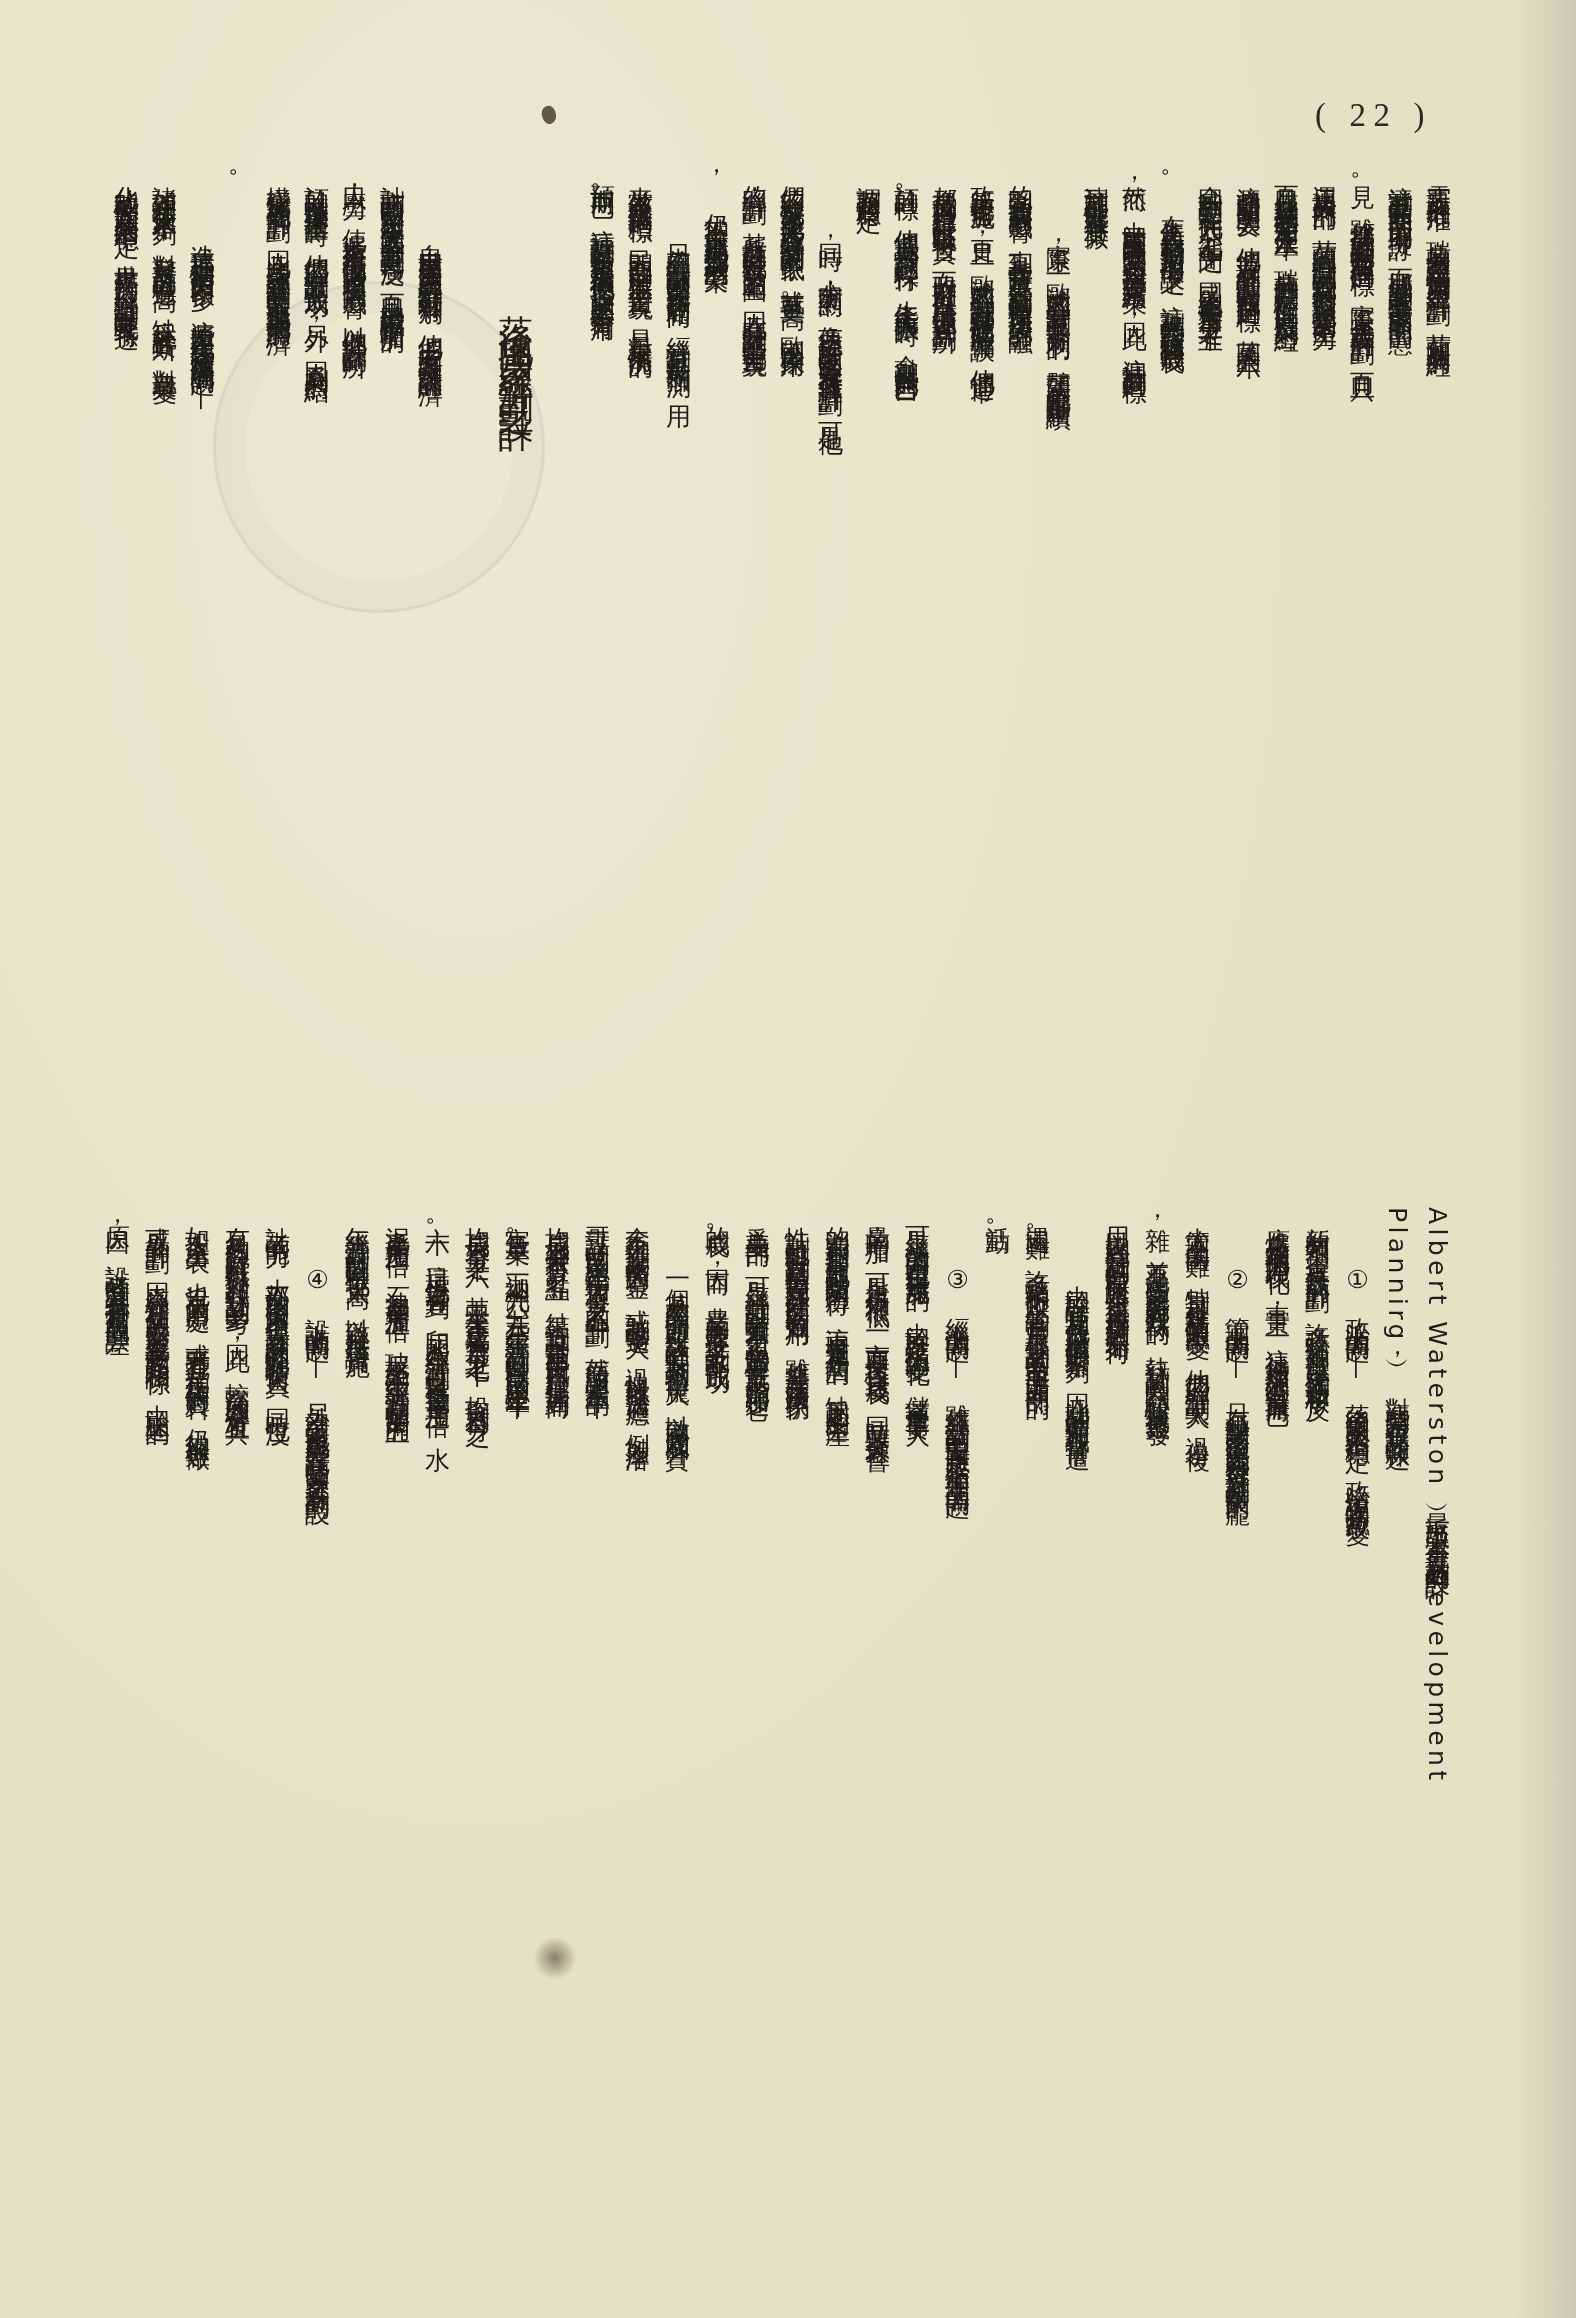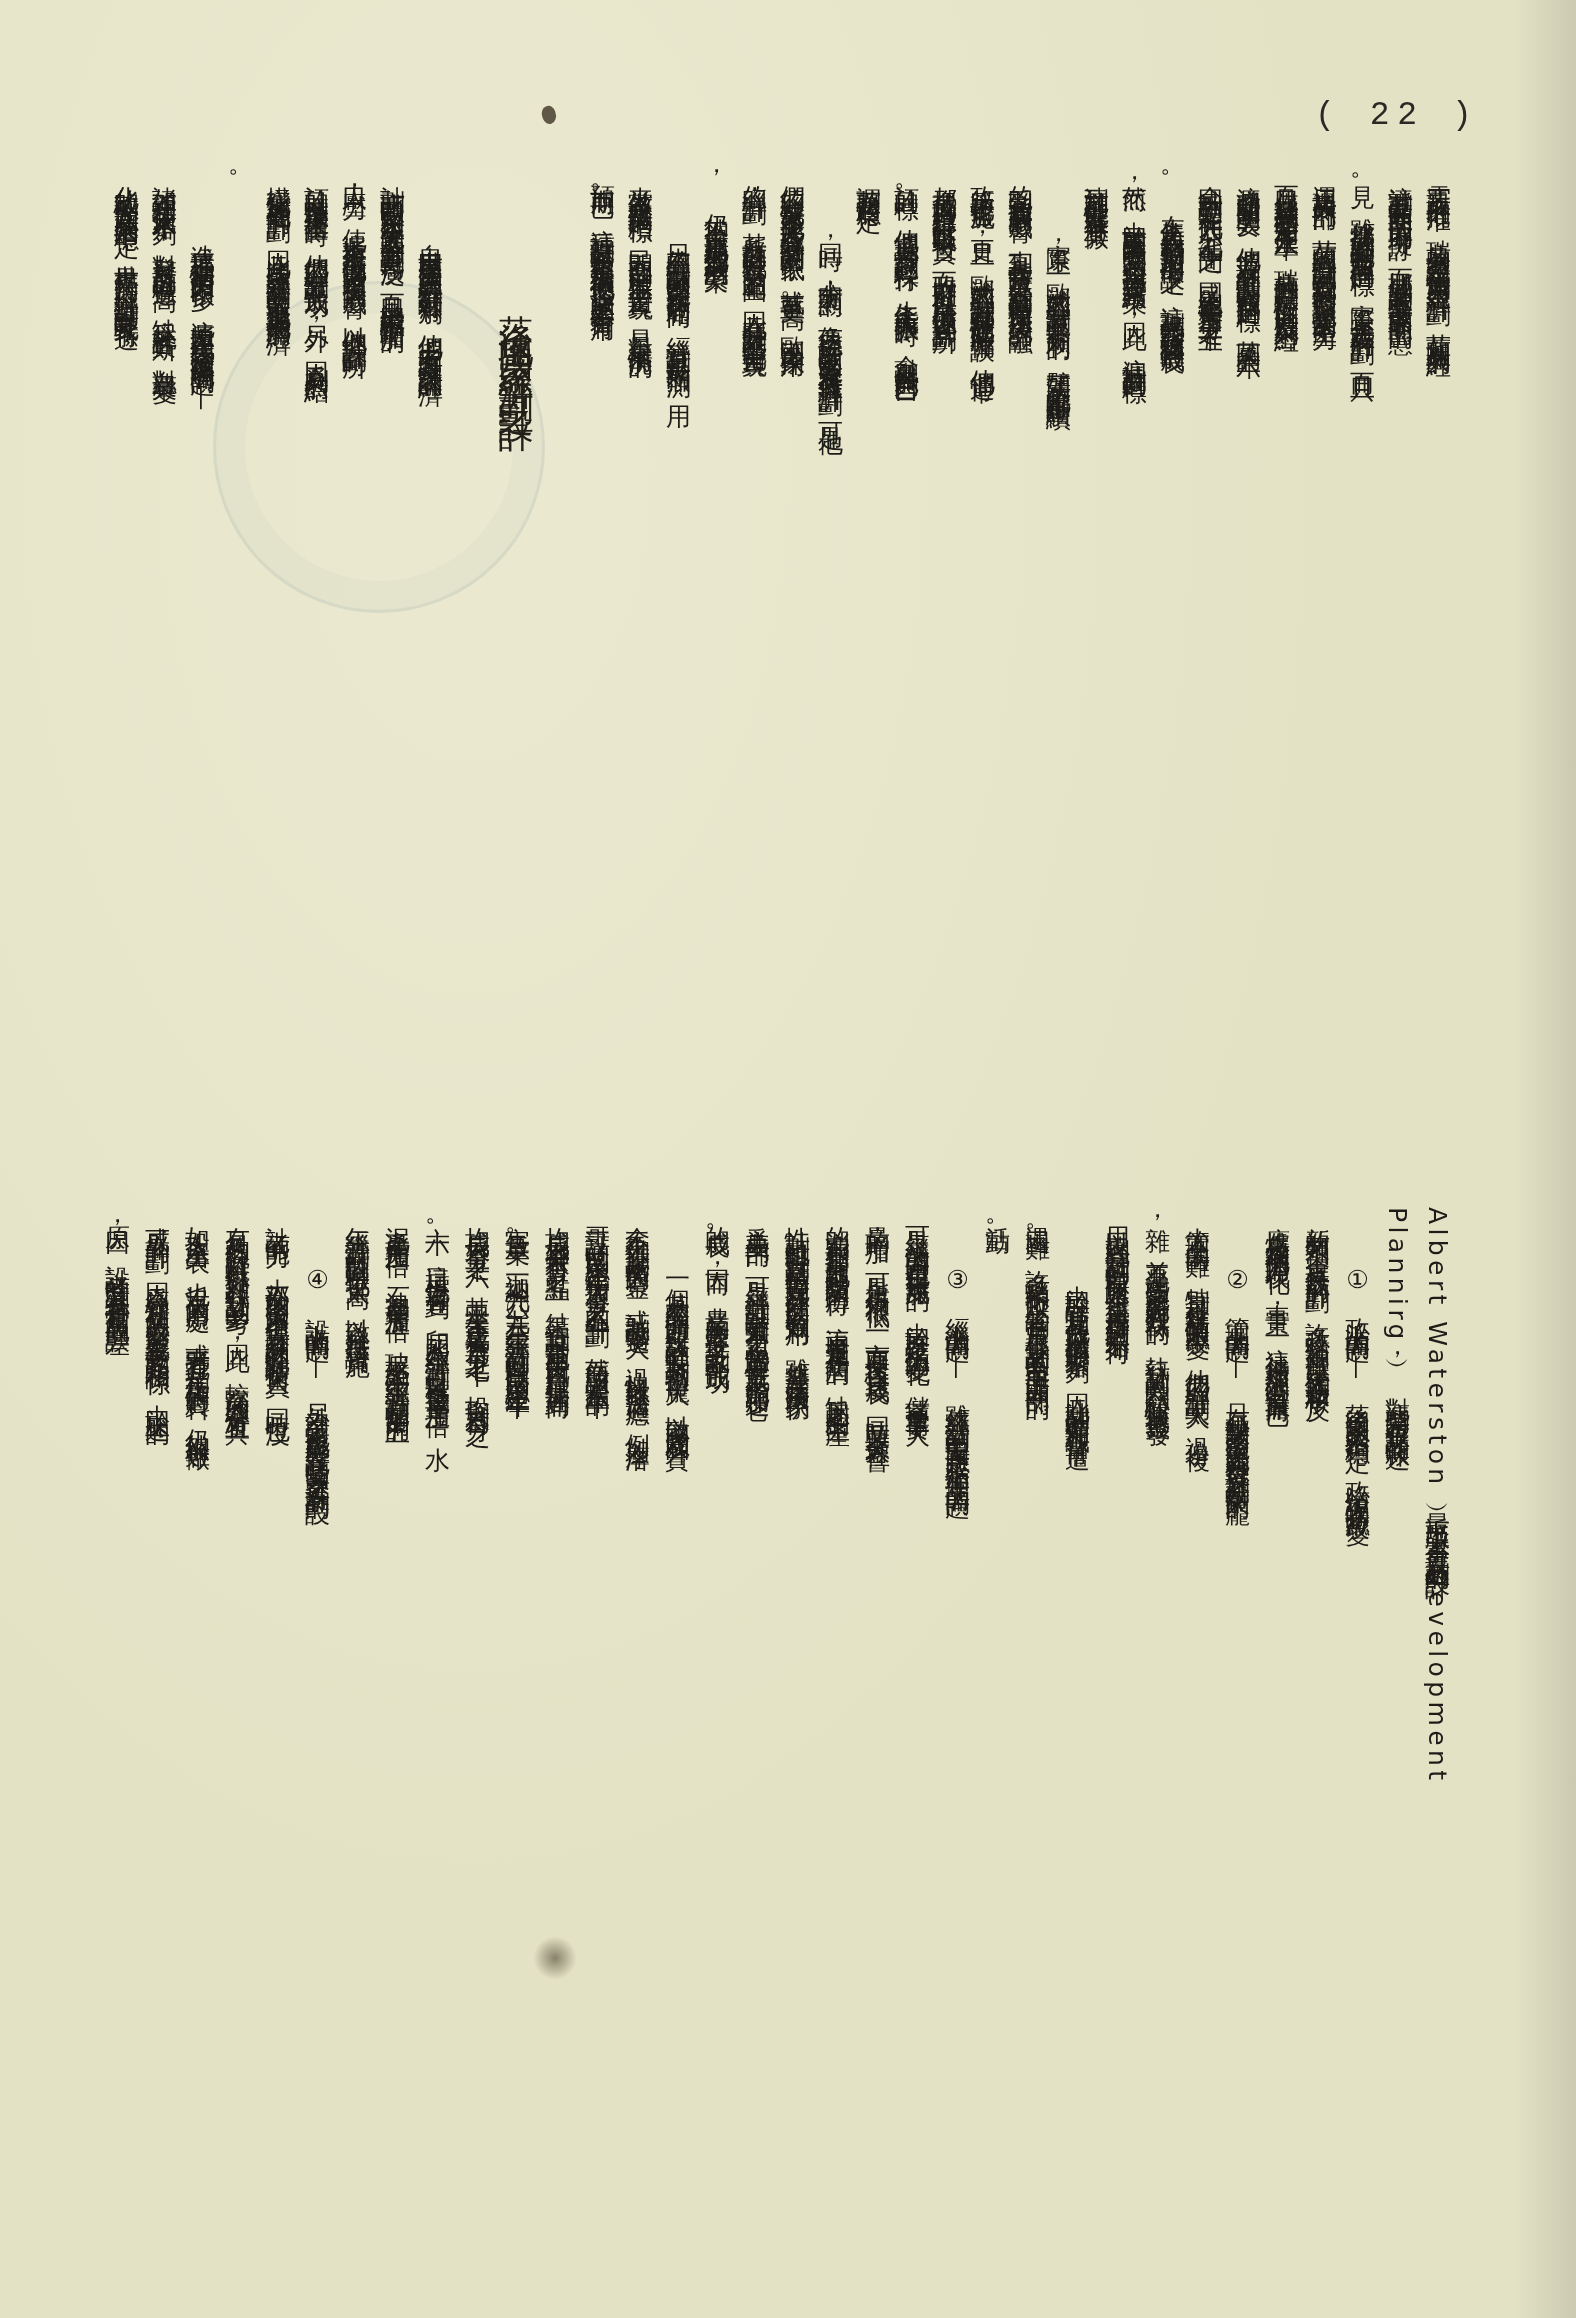--- a/index.html
+++ b/index.html
@@ -14,21 +14,21 @@
       radial-gradient(ellipse at 30% 20%, rgba(255,255,240,0.25), rgba(0,0,0,0) 60%),
       linear-gradient(to right, rgba(0,0,0,0) 96%, rgba(90,90,80,0.18) 100%);
     color: #1d1c18;
     font-family: "DejaVu Sans", sans-serif;
   }
   .page-number {
     position: absolute;
     left: 1315px;
     top: 97px;
     width: 106px;
-    font-family: Liberation Mono, monospace;
+    font-family: Liberation Serif, serif;
     font-size: 33px;
     letter-spacing: 7.6px;
     color: #2a2925;
     white-space: nowrap;
   }
   .block {
     position: absolute;
     writing-mode: vertical-rl;
     font-size: 25px;
     white-space: nowrap;

